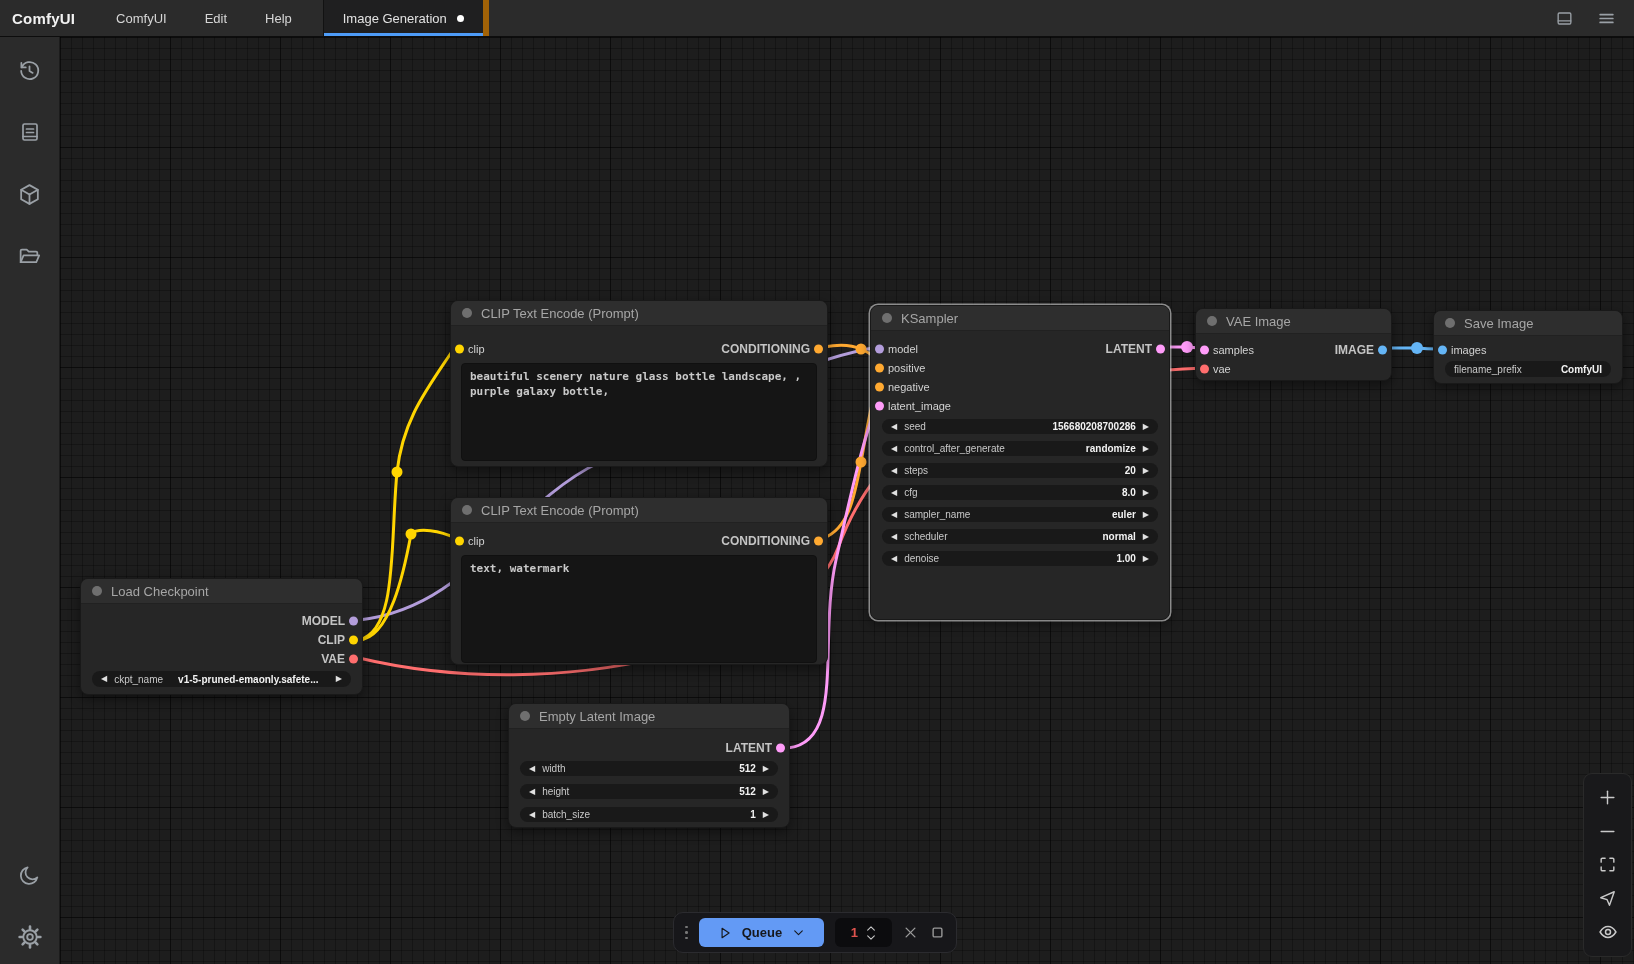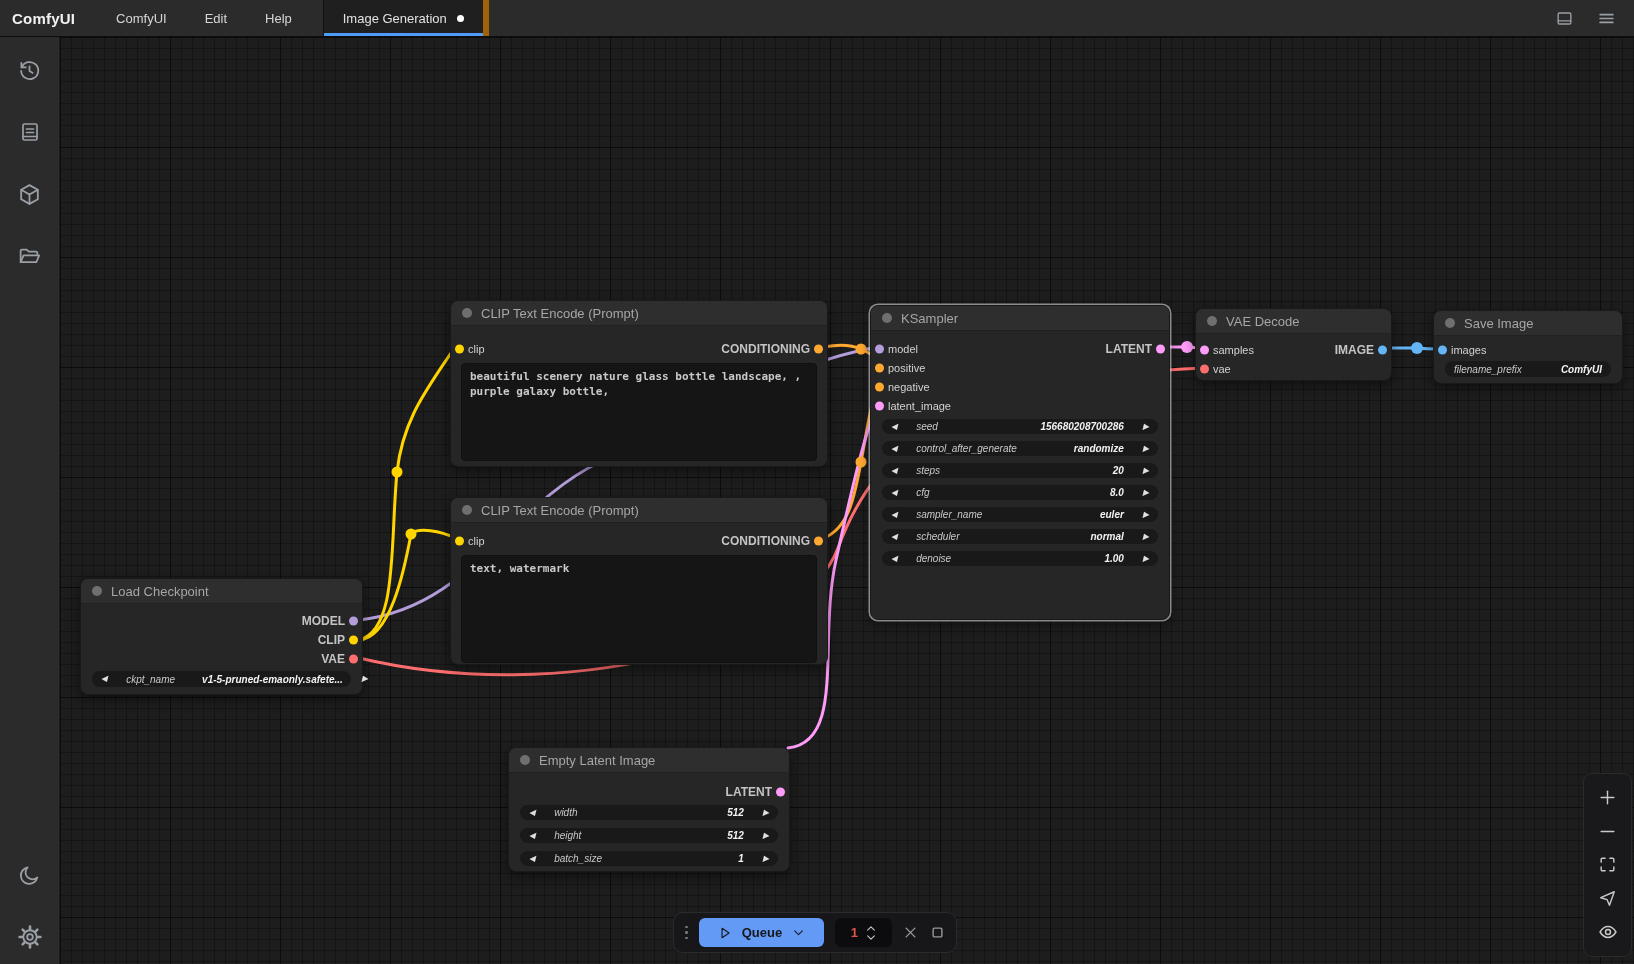--- a/index.html
+++ b/index.html
@@ -46,21 +46,21 @@
   .node-header { height:25px; display:flex; align-items:center; gap:9px; padding:0 11px;
                  background:#2e2e2e; border-bottom:1px solid #212121; border-radius:7px 7px 0 0; }
   .status-dot { width:10px; height:10px; border-radius:50%; background:#6f6f6f; flex:none; }
   .node-title { font-size:13px; color:#a6a6a6; white-space:nowrap; }
   .slot-row { position:relative; height:19px; display:flex; align-items:center; padding:0 17px; }
   .port { position:absolute; width:9px; height:9px; border-radius:50%; top:50%; transform:translateY(-50%); }
   .port.in { left:4px; } .port.out { right:4px; }
   .in-label { font-size:11px; color:#d2d2d2; }
   .out-label { font-size:12px; font-weight:bold; color:#c4c4c4; margin-left:auto; }
   .widget { height:15px; background:#191919; border-radius:8px; margin:0 11px; display:flex; align-items:center;
-            padding:0 9px; gap:19px; font-size:10px; color:#c9c9c9; white-space:nowrap;font-style:italic; }
+            padding:0 9px; gap:7px; font-size:10px; color:#c9c9c9; white-space:nowrap; }
   .widget .wval { margin-left:auto; color:#f2f2f2; font-weight:bold; }
   .widget .arrow { color:#e0e0e0; font-size:8px; line-height:1; }
   .widget-col { display:flex; flex-direction:column; gap:7px; margin-top:4px; }
   .prompt-box { margin:5px 10px 0; background:#151515; border:1px solid #101010; border-radius:4px; padding:6px 8px;
                 font-family:"DejaVu Sans Mono",monospace; font-size:11px; font-weight:bold; color:#c9c9c9;
                 line-height:1.35; overflow:hidden; }
 
   
   #queuebar { position:absolute; left:673px; top:912px; width:284px; height:41px; background:#17171a;
               border:1px solid #2b2b2f; border-radius:10px; display:flex; align-items:center;
@@ -308,21 +308,21 @@
         <span>denoise</span>
         <span class="wval">1.00</span>
         <span class="arrow">▶</span>
       </div>
     </div>
   </div>
 
   <div class="node" style="left:1195px; top:308px; width:197px; height:73px;">
     <div class="node-header">
       <span class="status-dot"></span>
-      <span class="node-title">VAE Decode</span>
+      <span class="node-title">VAE Image</span>
     </div>
     <div class="slot-row" style="margin-top:6px;">
       <span class="port in" style="background:#FF9CF9;"></span>
       <span class="in-label">samples</span>
       <span class="out-label">IMAGE</span>
       <span class="port out" style="background:#64B5F6;"></span>
     </div>
     <div class="slot-row">
       <span class="port in" style="background:#FF6E6E;"></span>
       <span class="in-label">vae</span>
@@ -337,21 +337,21 @@
     <div class="slot-row" style="margin-top:5px; height:17px;">
       <span class="port in" style="background:#64B5F6;"></span>
       <span class="in-label">images</span>
     </div>
     <div class="widget" style="margin-top:3px; height:16px;">
       <span>filename_prefix</span>
       <span class="wval">ComfyUI</span>
     </div>
   </div>
 
-  <div class="node" style="left:508px; top:703px; width:282px; height:125px;margin-top:44px;">
+  <div class="node" style="left:508px; top:703px; width:282px; height:125px;">
     <div class="node-header">
       <span class="status-dot"></span>
       <span class="node-title">Empty Latent Image</span>
     </div>
     <div class="slot-row" style="margin-top:10px; height:17px;">
       <span class="out-label">LATENT</span>
       <span class="port out" style="background:#FF9CF9;"></span>
     </div>
     <div class="widget-col" style="margin-top:5px; gap:8px;">
       <div class="widget">

